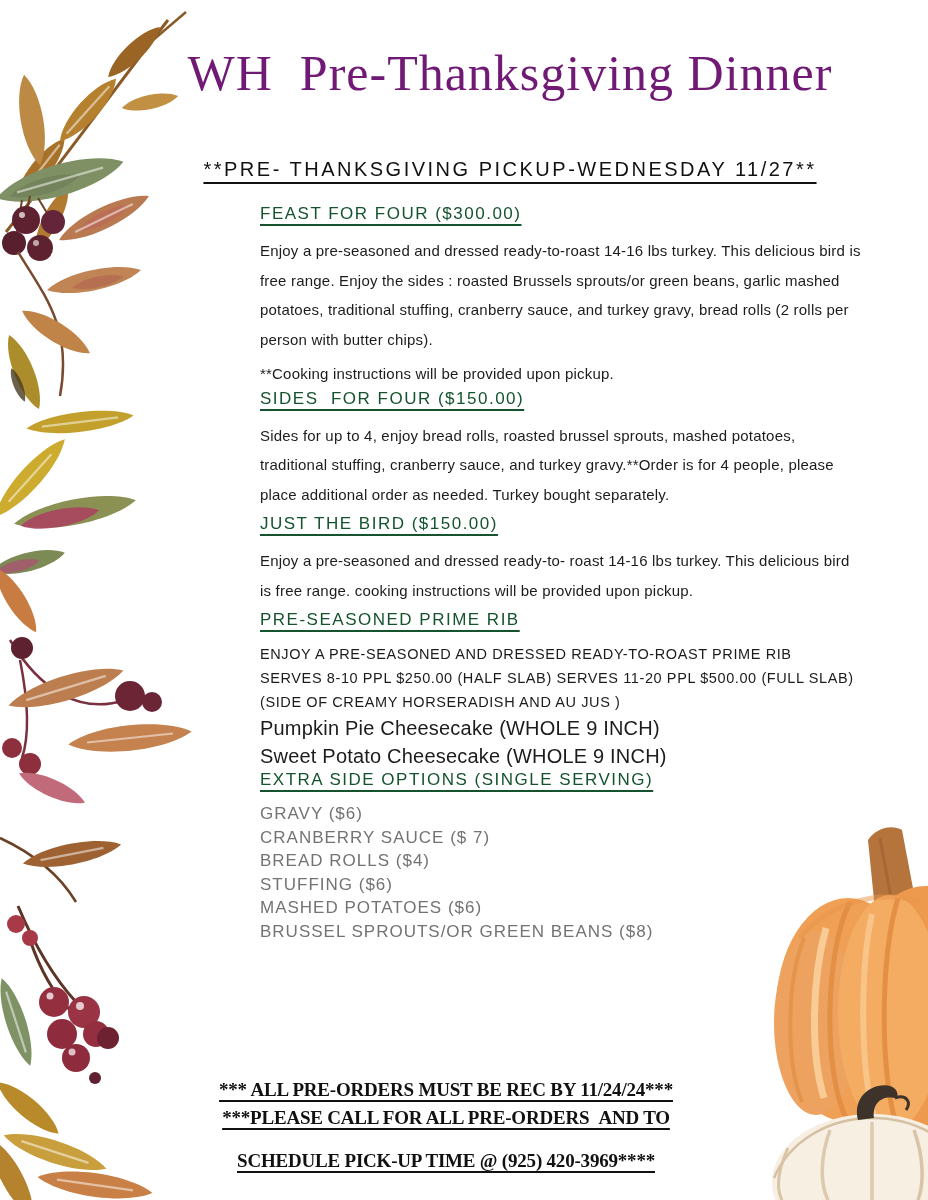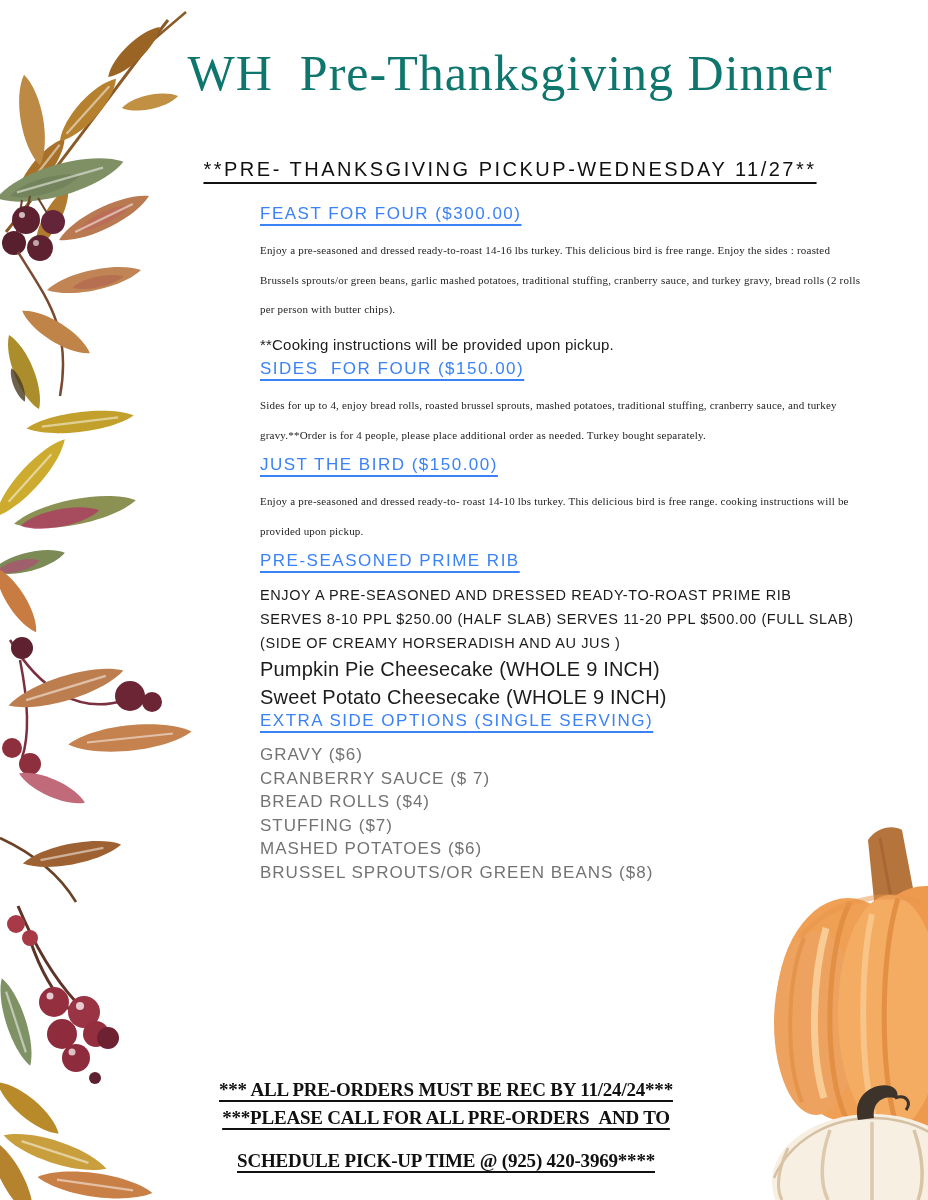--- a/index.html
+++ b/index.html
@@ -11,40 +11,40 @@
   }
   .deco { position:absolute; pointer-events:none; }
   #deco-left  { left:0; top:0; }
   #deco-right { left:730px; top:818px; }
 
   .title {
     position:absolute; top:44px; left:92px; right:0;
     text-align:center;
     font-family:"Liberation Serif", serif;
     font-size:50px; font-weight:400; letter-spacing:1px;
-    color:#0f766e; white-space:nowrap;
+    color:#701a75; white-space:nowrap;
   }
   .pickup-header {
     position:absolute; top:158px; left:92px; right:0;
     text-align:center;
     font-size:20px; letter-spacing:2.5px; font-weight:400;
     color:#111111;
     text-decoration:underline; text-underline-offset:6px; text-decoration-thickness:2px;
     white-space:nowrap;
   }
   .content {
     position:absolute; left:260px; top:204px; width:604px;
   }
   h2.sec-heading {
     font-size:17px; font-weight:400; letter-spacing:1.5px;
-    color:#3b82f6;
+    color:#14532d;
     text-decoration:underline; text-underline-offset:5px; text-decoration-thickness:2px;
     margin:0 0 12px 0;
   }
-  p.desc  { font-size:11px; line-height:29.5px; margin:0 0 5px 0; letter-spacing:0.2px;font-family:Liberation Serif, serif; }
+  p.desc  { font-size:15px; line-height:29.5px; margin:0 0 5px 0; letter-spacing:0.2px; }
   p.note  { font-size:15px; line-height:29.5px; margin:0; letter-spacing:0.2px; }
   p.caps  { font-size:15.5px; line-height:28px; margin:0; letter-spacing:0.6px; }
   p.rib-line { font-size:14.5px; line-height:24px; margin:0; letter-spacing:0.6px; }
   p.dessert-line { font-size:20px; line-height:28px; margin:0; letter-spacing:0.2px; }
   .mt-sides  { margin-top:8px; }
   .mt-bird   { margin-top:14px; }
   .mt-rib    { margin-top:10px; }
   .mb-rib-head { margin-bottom:6px; }
   .mt-dessert { margin-top:3px; margin-left:4px; margin-bottom:8px; }
   .mt-extra  { margin-top:8px; margin-bottom:6px; }
@@ -229,36 +229,36 @@
   <div class="content">
 
     <h2 class="sec-heading">FEAST FOR FOUR ($300.00)</h2>
     <p class="desc">Enjoy a pre-seasoned and dressed ready-to-roast 14-16 lbs turkey. This delicious bird is free range. Enjoy the sides : roasted Brussels sprouts/or green beans, garlic mashed potatoes, traditional stuffing, cranberry sauce, and turkey gravy, bread rolls (2 rolls per person with butter chips).</p>
     <p class="note">**Cooking instructions will be provided upon pickup.</p>
 
     <h2 class="sec-heading mt-sides">SIDES &nbsp;FOR FOUR ($150.00)</h2>
     <p class="desc">Sides for up to 4, enjoy bread rolls, roasted brussel sprouts, mashed potatoes, traditional stuffing, cranberry sauce, and turkey gravy.**Order is for 4 people, please place additional order as needed. Turkey bought separately.</p>
 
     <h2 class="sec-heading mt-bird">JUST THE BIRD ($150.00)</h2>
-    <p class="desc">Enjoy a pre-seasoned and dressed ready-to- roast 14-10 lbs turkey. This delicious bird is free range. cooking instructions will be provided upon pickup.</p>
+    <p class="desc">Enjoy a pre-seasoned and dressed ready-to- roast 14-16 lbs turkey. This delicious bird is free range. cooking instructions will be provided upon pickup.</p>
 
     <h2 class="sec-heading mt-rib mb-rib-head">PRE-SEASONED PRIME RIB</h2>
     <p class="rib-line">ENJOY A PRE-SEASONED AND DRESSED READY-TO-ROAST PRIME RIB</p>
     <p class="rib-line">SERVES 8-10 PPL $250.00 (HALF SLAB) SERVES 11-20 PPL $500.00 (FULL SLAB)</p>
     <p class="rib-line">(SIDE OF CREAMY HORSERADISH AND AU JUS )</p>
 
     <p class="dessert-line">Pumpkin Pie Cheesecake (WHOLE 9 INCH)</p>
     <p class="dessert-line">Sweet Potato Cheesecake (WHOLE 9 INCH)</p>
 
     <h2 class="sec-heading mt-extra">EXTRA SIDE OPTIONS (SINGLE SERVING)</h2>
     <ul class="extra-list">
       <li>GRAVY ($6)</li>
       <li>CRANBERRY SAUCE ($ 7)</li>
       <li>BREAD ROLLS ($4)</li>
-      <li>STUFFING ($7)</li>
+      <li>STUFFING ($6)</li>
       <li>MASHED POTATOES ($6)</li>
       <li>BRUSSEL SPROUTS/OR GREEN BEANS ($8)</li>
     </ul>
   </div>
 
   <div class="footer">
     <div class="f-line">*** ALL PRE-ORDERS MUST BE REC BY 11/24/24***</div>
     <div class="f-line">***PLEASE CALL FOR ALL PRE-ORDERS &nbsp;AND TO</div>
     <div class="f-line f-gap">SCHEDULE PICK-UP TIME @ (925) 420-3969****</div>
   </div>

